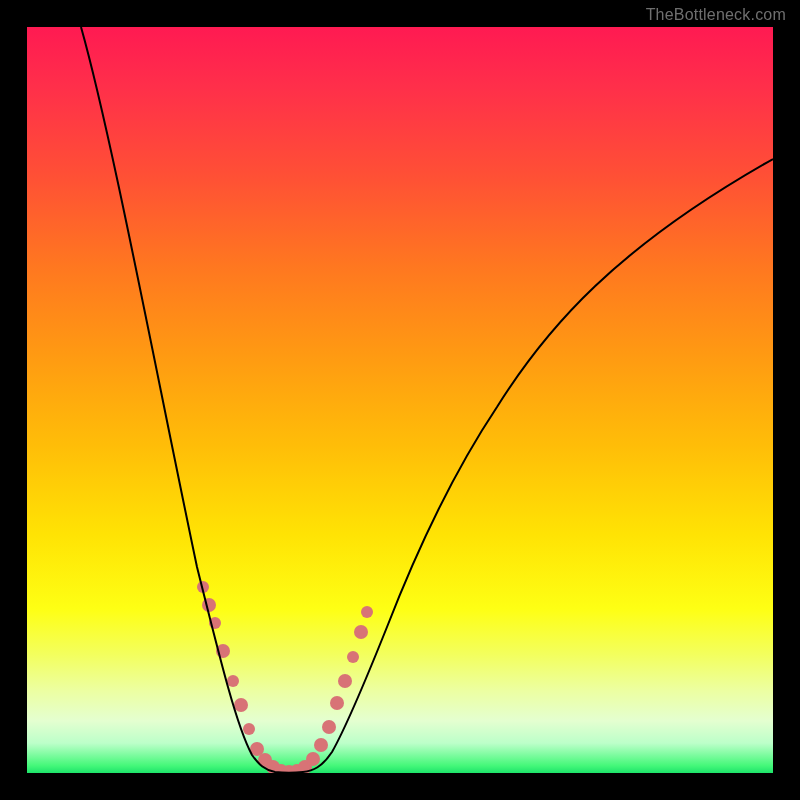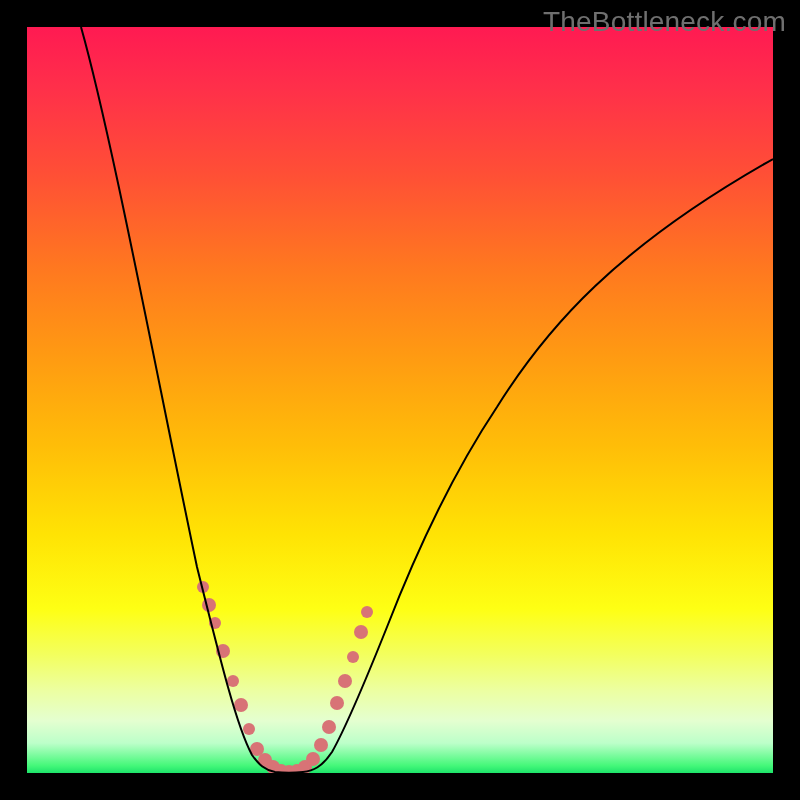--- a/index.html
+++ b/index.html
@@ -59,21 +59,21 @@
   .curve {
     fill: none;
     stroke: #000;
     stroke-width: 2;
   }
   .watermark {
     position: absolute;
     top: 6px;
     right: 14px;
     color: #6f6f6f;
-    font-size: 28px;
+    font-size: 16px;
     font-weight: 500;
     letter-spacing: 0.2px;
     z-index: 5;
   }
 </style>
 </head>
 <body>
 
 <div class="frame">
 

